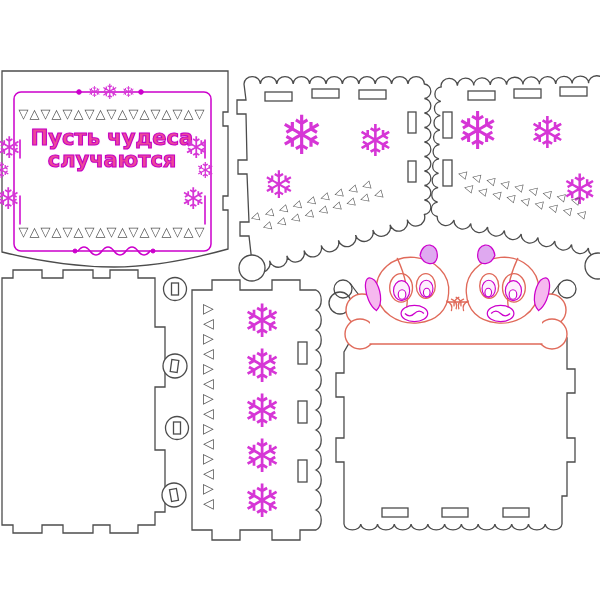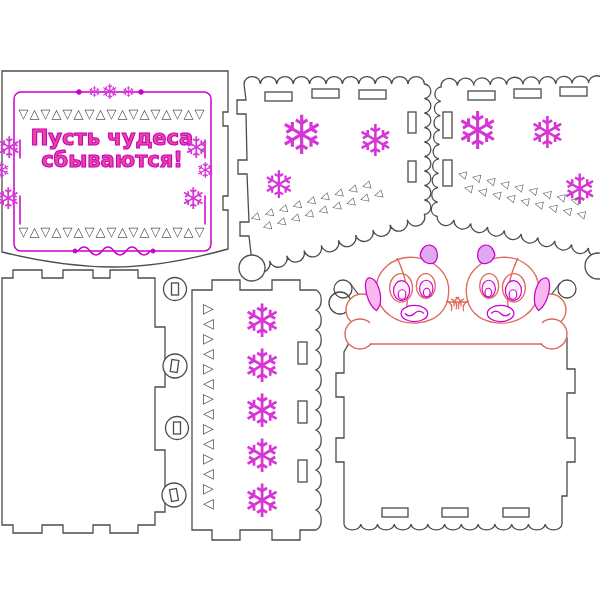--- a/index.html
+++ b/index.html
@@ -178,21 +178,21 @@
   <use href="#dog" transform="translate(550,246) scale(-0.95,0.95)"></use>
 </svg>
 
 <div class="overlay">
 
   <div class="tri" style="left:6px;top:107px">▽△▽△▽△▽△▽△▽△▽△▽△▽</div>
   <div class="tri" style="left:6px;top:225px">▽△▽△▽△▽△▽△▽△▽△▽△▽</div>
 
   <div class="msg">
     <div>Пусть чудеса</div>
-    <div>сбываются!</div>
+    <div>случаются</div>
   </div>
 
   <span class="sf" style="left:88px;top:85px;font-size:15px">❄</span>
   <span class="sf" style="left:101px;top:82px;font-size:21px">❄</span>
   <span class="sf" style="left:122px;top:85px;font-size:15px">❄</span>
 
   <span class="sf" style="left:-3px;top:133px;font-size:30px">❄</span>
   <span class="sf" style="left:-8px;top:160px;font-size:22px">❄</span>
   <span class="sf" style="left:-4px;top:184px;font-size:30px">❄</span>
   <span class="sf" style="left:184px;top:133px;font-size:30px">❄</span>

